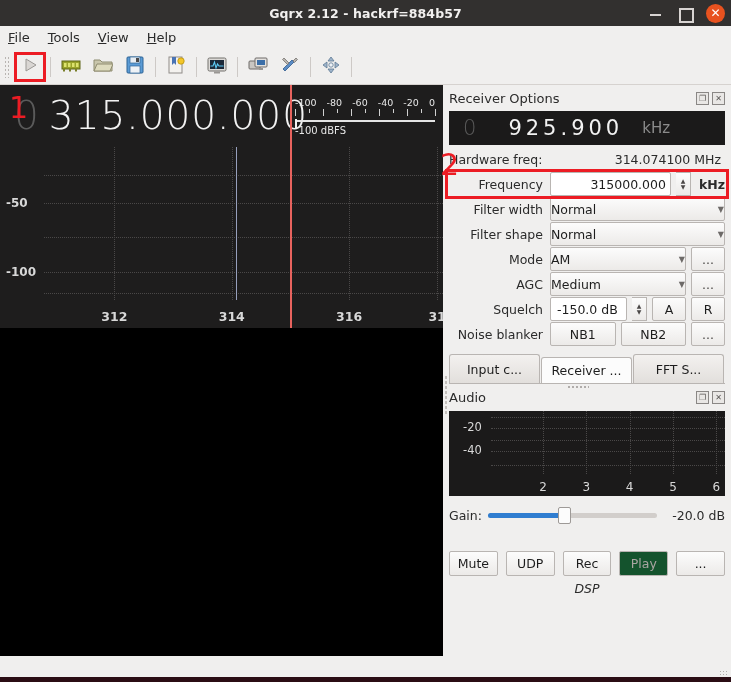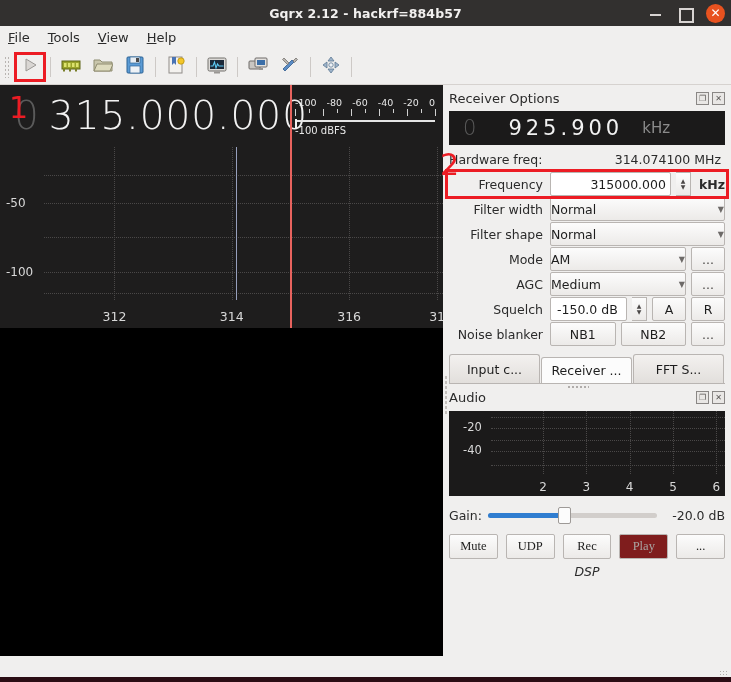--- a/index.html
+++ b/index.html
@@ -76,21 +76,21 @@
   .freqdisp .d0 { font-size: 39px; color: #5a5a5a; font-weight: 300; letter-spacing: 1px; }
   .freqdisp .dmain { font-size: 39px; color: #f2f2f2; font-weight: 300; letter-spacing: 1px; margin-left: 9px; }
   .meter { position: absolute; right: 8px; top: 12px; width: 140px; }
   .meter .mlabels { display: flex; justify-content: space-between; color: #e8e8e8; font-size: 9.5px; }
   .meter .mticks { position: relative; height: 10px; margin-top: 1px; }
   .meter .mticks i { position: absolute; top: 0; width: 1px; height: 6px; background: #d0d0d0; }
   .meter .mbar { height: 2px; background: #e4e4e4; margin-top: 1px; }
   .meter .mval { color: #e8e8e8; font-size: 10px; margin-top: 3px; }
   .meter .mfill { position: absolute; left: 0; top: 10px; width: 2px; height: 9px; background: #f2f2f2; }
 
-  .plotgrid { position: absolute; left: 0; right: 0; top: 62px; bottom: 0; }
+  .plotgrid { position: absolute; left: 0; right: 0; top: 62px; bottom: 0; font-weight: bold; }
   .hgrid { position: absolute; left: 44px; right: 0; height: 0;
     border-top: 1px dotted #4a4848; }
   .vgrid { position: absolute; top: 0; bottom: 28px; width: 0; border-left: 1px dotted #4a4848; }
   .ylab { position: absolute; left: 6px; color: #d8d8d8; font-size: 12px; transform: translateY(-7px); }
   .xlab { position: absolute; bottom: 4px; color: #d8d8d8; font-size: 12.5px; transform: translateX(-50%); }
   .mk-hw { position: absolute; top: 0; bottom: 28px; width: 1px; background: #97a0bd; }
   .mk-tune { position: absolute; top: -62px; bottom: 0px; width: 1.5px; background: #e8635e; }
 
   .waterfall { position: absolute; left: 0; top: 243px; width: 443px; height: 328px; background: #000; }
   .statusline { position: absolute; left: 0; top: 571px; width: 443px; height: 26px; background: #f0efee; }
@@ -156,25 +156,25 @@
 
   .gainrow { display: flex; align-items: center; height: 26px; margin-top: 6px; gap: 6px; }
   .gainrow .glab { font-size: 12.5px; color: #2b2b2b; }
   .slider { flex: 1; height: 18px; position: relative; display: flex; align-items: center; }
   .strack { height: 5px; width: 100%; background: #d2cecb; border-radius: 3px; }
   .sfill { position: absolute; left: 0; height: 5px; background: #2f7dd0; border-radius: 3px; }
   .sknob { position: absolute; width: 13px; height: 17px; background: #fcfcfc;
     border: 1px solid #9e9a97; border-radius: 2px; }
   .gainval { font-size: 12.5px; color: #2b2b2b; width: 62px; text-align: right; }
 
-  .audiobtns { display: flex; gap: 8px; margin-top: 6px; font-family: Liberation Serif, serif; }
+  .audiobtns { display: flex; gap: 8px; margin-top: 23px; }
   .abtn { flex: 1; height: 25px; border: 1px solid #b9b5b2; border-radius: 2px;
     background: linear-gradient(#fcfcfc,#eceae8); display: flex; align-items: center;
     justify-content: center; font-size: 12.5px; color: #1d1d1d; }
-  .abtn.disabled { color: #a9a5a2; background: #7f1d1d; }
+  .abtn.disabled { color: #a9a5a2; background: #14532d; }
   .dsplabel { text-align: center; font-size: 12.5px; font-style: italic; color: #2b2b2b; margin-top: 5px; }
 
   
   .anno { position: absolute; color: #ec1c24; font-size: 30px; font-weight: 500;
     font-family: "DejaVu Sans", sans-serif; line-height: 1; }
 
   .resizegrip { position: absolute; right: 2px; bottom: 2px; width: 10px; height: 10px;
     background-image: radial-gradient(#b0acaa 1px, transparent 1px); background-size: 3px 3px; }
   .dockgrip { position: absolute; left: 1px; top: 290px; width: 5px; height: 40px;
     background-image: radial-gradient(#c4c0bd 1px, transparent 1px); background-size: 4px 5px; }

